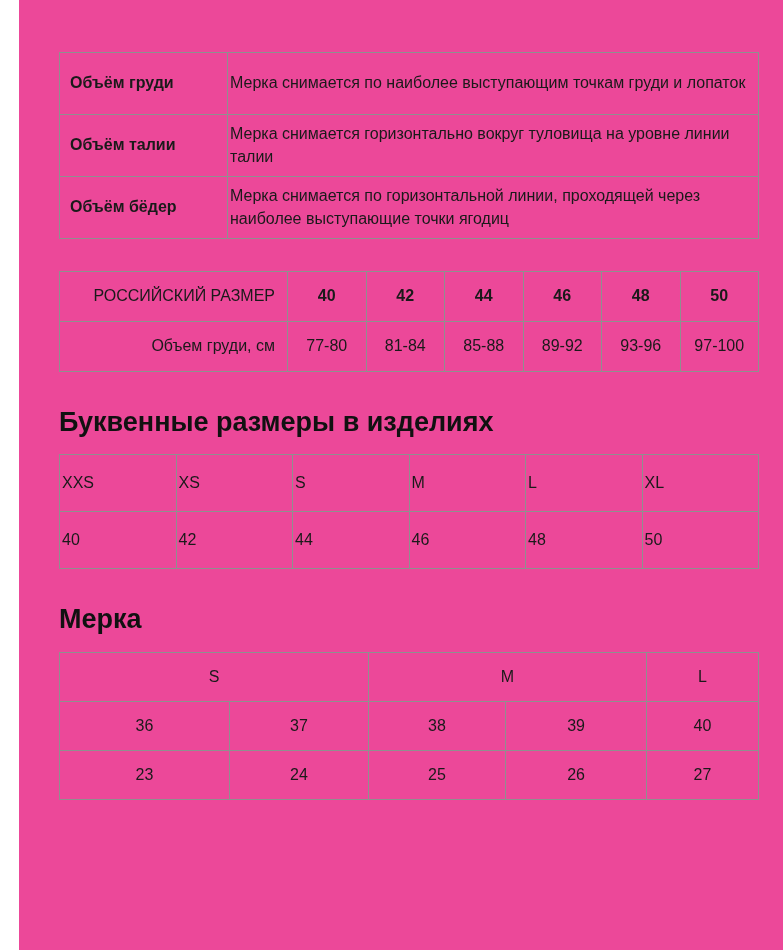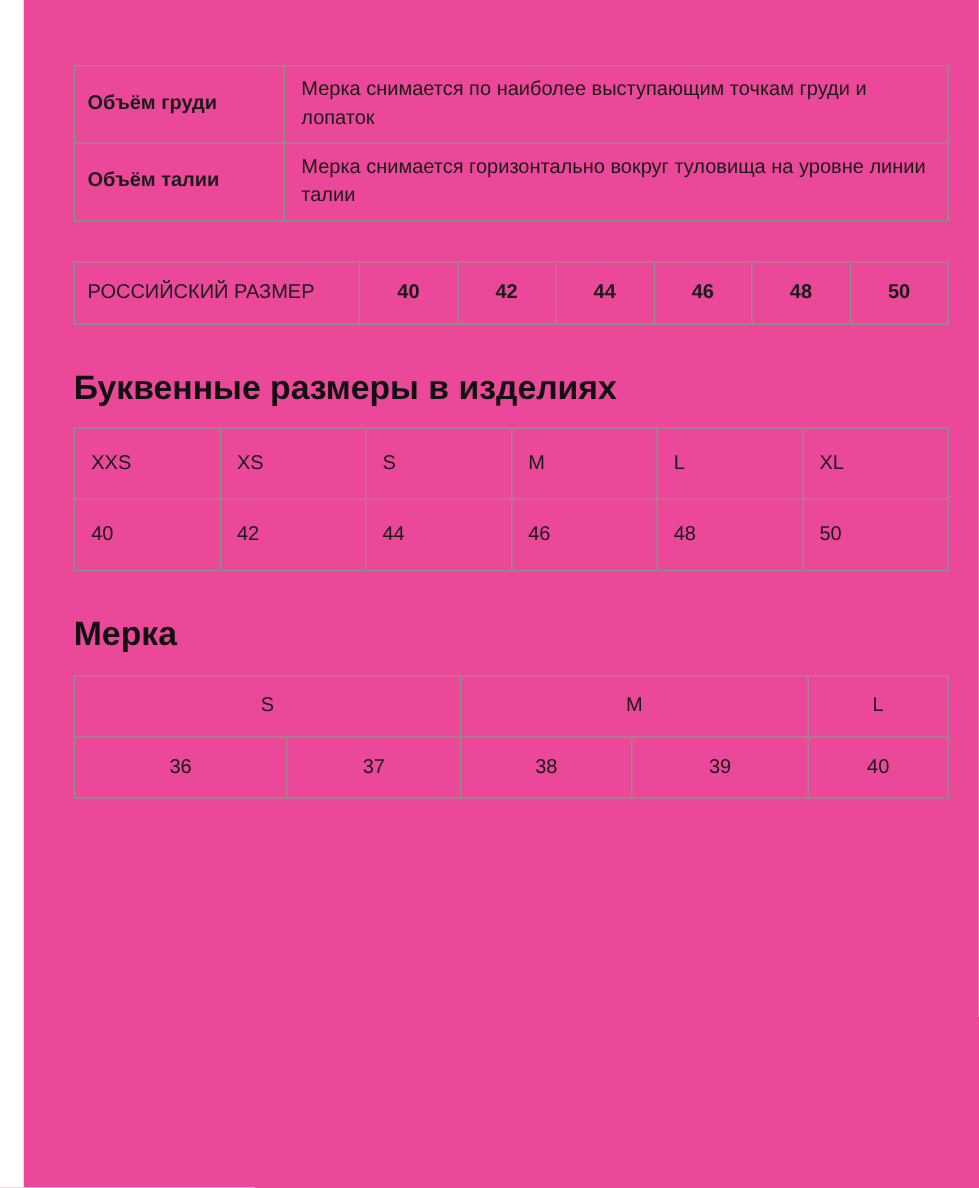--- a/index.html
+++ b/index.html
@@ -27,39 +27,39 @@
     font-weight: normal;
     vertical-align: middle;
     line-height: 1.38;
     padding: 6px 12px 6px 10px;
     text-align: left;
   }
 
   
   .t-defs td { height: 62px; }
   .t-defs .def-label { font-weight: bold; }
-  .t-defs .def-desc { padding-left: 13px; }
+  .t-defs .def-desc { padding-left: 2px; }
 
   
   .t-rus { margin-top: 32px; }
-  .t-rus td { height: 50px; }
+  .t-rus td { height: 50px; text-align: right; }
   .t-rus .num { text-align: center; padding: 6px 4px; }
   .t-rus .size-head { font-weight: bold; }
 
   
   .section-heading {
     font-size: 27px;
     font-weight: bold;
     color: #111111;
     margin: 34px 0 16px 0;
     line-height: 1.2;
   }
 
   
-  .t-letters td { height: 57px; padding-left: 13px; }
+  .t-letters td { height: 57px; padding-left: 2px; }
 
   
   .t-shoes td { height: 49px; text-align: center; padding: 6px 4px; }
 </style>
 </head>
 <body>
 
 <div class="page">
 
   <table class="t-defs">
@@ -69,20 +69,24 @@
       </colgroup>
     <tbody>
       <tr>
         <td class="def-label">Объём груди</td>
         <td class="def-desc">Мерка снимается по наиболее выступающим точкам груди и лопаток</td>
       </tr>
       <tr>
         <td class="def-label">Объём талии</td>
         <td class="def-desc">Мерка снимается горизонтально вокруг туловища на уровне линии талии</td>
       </tr>
+      <tr>
+        <td class="def-label">Объём бёдер</td>
+        <td class="def-desc">Мерка снимается по горизонтальной линии, проходящей через наиболее выступающие точки ягодиц</td>
+      </tr>
     </tbody>
   </table>
 
   <table class="t-rus">
     <colgroup>
         <col style="width:228px">
         <col>
         <col>
         <col>
         <col>
@@ -91,20 +95,29 @@
       </colgroup>
     <tbody>
       <tr>
         <td>РОССИЙСКИЙ РАЗМЕР</td>
         <td class="num size-head">40</td>
         <td class="num size-head">42</td>
         <td class="num size-head">44</td>
         <td class="num size-head">46</td>
         <td class="num size-head">48</td>
         <td class="num size-head">50</td>
+      </tr>
+      <tr>
+        <td>Объем груди, см</td>
+        <td class="num">77-80</td>
+        <td class="num">81-84</td>
+        <td class="num">85-88</td>
+        <td class="num">89-92</td>
+        <td class="num">93-96</td>
+        <td class="num">97-100</td>
       </tr>
     </tbody>
   </table>
 
   <div class="section-heading">Буквенные размеры в изделиях</div>
 
   <table class="t-letters">
     <tbody>
       <tr>
         <td>XXS</td>
@@ -141,16 +154,23 @@
         <td colspan="2">M</td>
         <td>L</td>
       </tr>
       <tr>
         <td>36</td>
         <td>37</td>
         <td>38</td>
         <td>39</td>
         <td>40</td>
       </tr>
+      <tr>
+        <td>23</td>
+        <td>24</td>
+        <td>25</td>
+        <td>26</td>
+        <td>27</td>
+      </tr>
     </tbody>
   </table>
 
 </div>
 
 </body></html>

